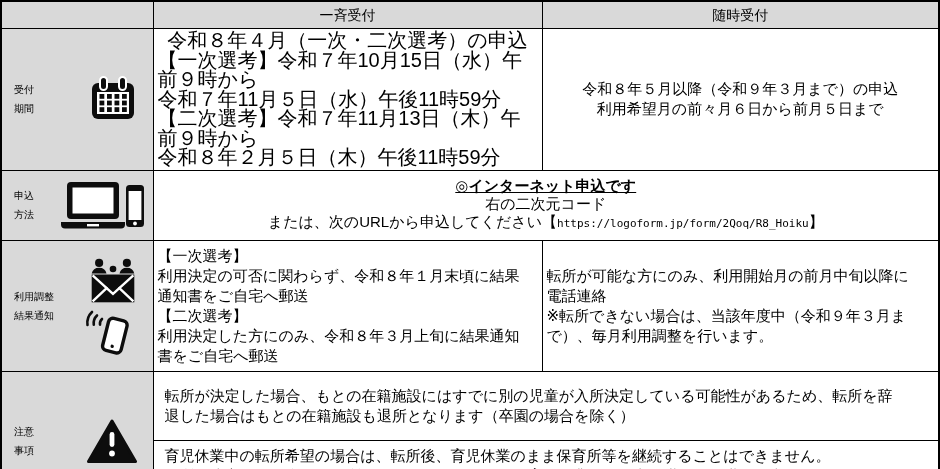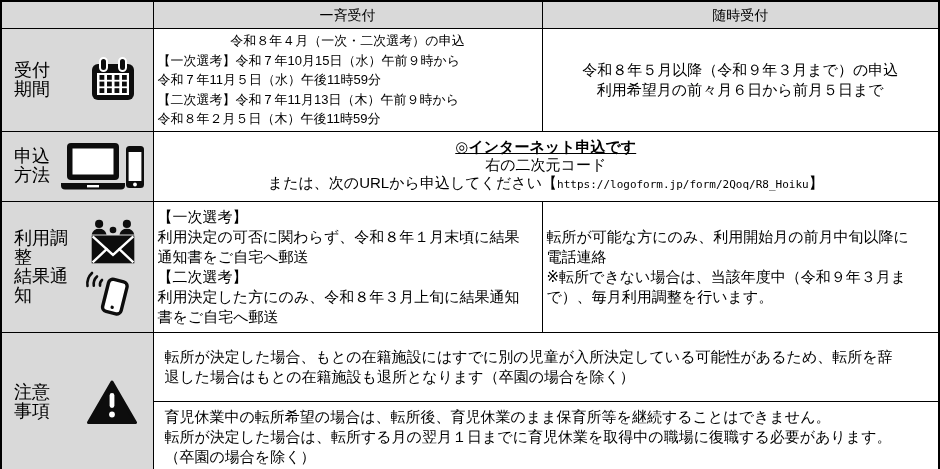--- a/index.html
+++ b/index.html
@@ -22,27 +22,27 @@
     padding:0;
     vertical-align:middle;
     font-size:15px;
     line-height:20px;
     overflow:hidden;
   }
   td.gray{background:#d9d9d9;}
   tr.hdr-row td{height:26px;text-align:center;font-size:14px;}
   .label-cell{vertical-align:middle;}
   .label-flex{display:flex;align-items:center;}
-  .label-text{margin-left:12px;white-space:pre-line;font-size:18px;line-height:19px;}
+  .label-text{margin-left:12px;white-space:pre-line;font-size:10px;line-height:19px;}
   .label-icon{margin-left:auto;margin-right:16px;display:flex;flex-direction:column;align-items:center;}
   .icon{display:block;}
   .phone-icon{margin-top:2px;margin-right:14px;}
   .center{text-align:center;}
   .rightln{text-align:left;padding-right:6px;}
-  .r1-lines{line-height:19.5px;font-size:13px;}
+  .r1-lines{line-height:19.5px;font-size:20px;}
   .pre{white-space:pre-line;}
   .body-cell{padding:2px 4px;}
   .apply-cell{text-align:center;line-height:18px;font-size:15px;}
   .apply-title{font-weight:bold;text-decoration:underline;}
   .url-mono{font-family:"DejaVu Sans Mono","Liberation Mono",monospace;font-size:11px;}
   .note-cell{padding:3px 11px;margin-top:31px;}
 </style>
 </head>
 <body>
 

